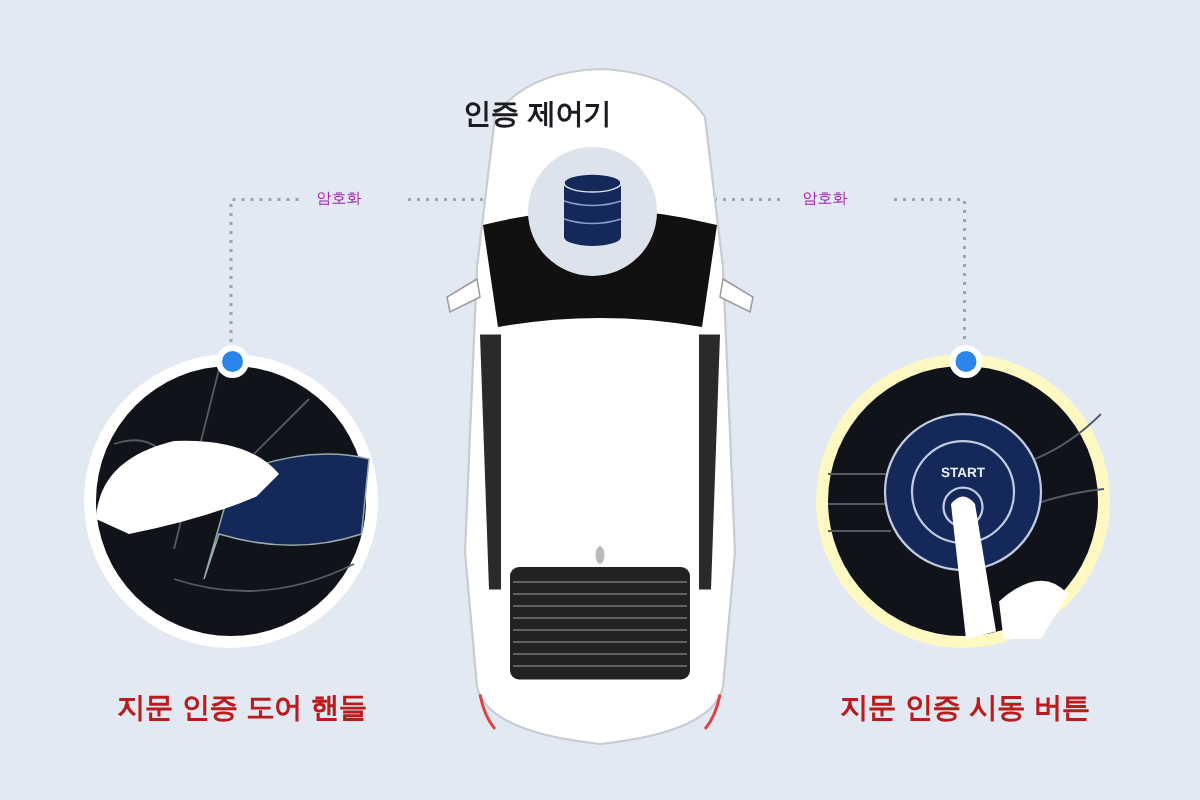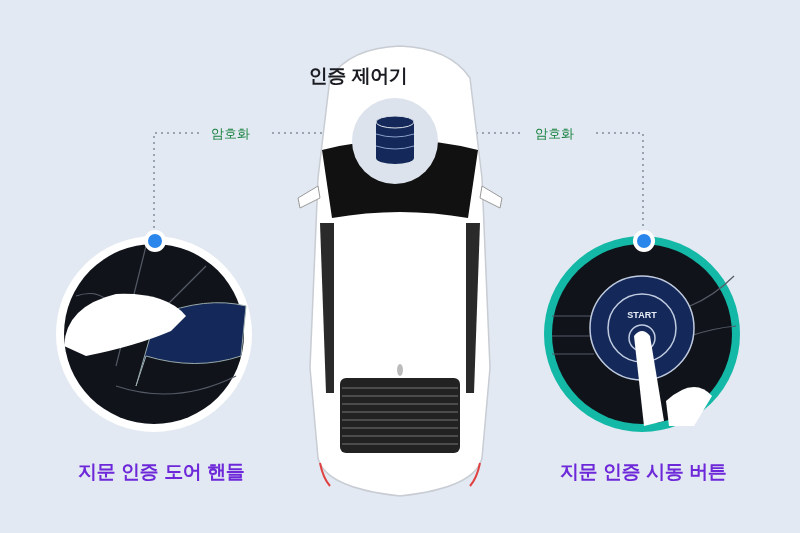--- a/index.html
+++ b/index.html
@@ -1,22 +1,22 @@
 <!DOCTYPE html>
 <html><head>
 <meta charset="utf-8">
 <style>
   html, body { margin:0; padding:0; }
   body { width:800px; height:533px; background:#e3e9f2; position:relative; overflow:hidden;
          font-family:"DejaVu Sans","Liberation Sans",sans-serif; }
   .abs { position:absolute; }
   .car { left:290px; top:38px; width:220px; height:462px; }
   .title { position:absolute; left:0; width:716px; text-align:center; top:63px; font-size:19px; font-weight:bold; color:#1a1c22; letter-spacing:-0.5px; }
-  .enc { position:absolute; font-size:13px; color:#15803d; }
-  .cap { position:absolute; font-size:19px; font-weight:bold; color:#6d28d9; letter-spacing:-0.5px; white-space:nowrap;text-align:right; }
+  .enc { position:absolute; font-size:10px; color:#a21caf; }
+  .cap { position:absolute; font-size:19px; font-weight:bold; color:#b91c1c; letter-spacing:-0.5px; white-space:nowrap;text-align:right; }
   .dot { position:absolute; width:14px; height:14px; border-radius:50%; background:#2b86ec; border:4px solid #fff; }
 </style>
 </head>
 <body>
 
 <svg class="abs" style="left:0;top:0" width="800" height="533">
   <path d="M154 240 V133 H200" fill="none" stroke="#9aa3b0" stroke-width="2" stroke-dasharray="2,4"></path>
   <path d="M272 133 H360" fill="none" stroke="#9aa3b0" stroke-width="2" stroke-dasharray="2,4"></path>
   <path d="M440 133 H520" fill="none" stroke="#9aa3b0" stroke-width="2" stroke-dasharray="2,4"></path>
   <path d="M596 133 H643 V240" fill="none" stroke="#9aa3b0" stroke-width="2" stroke-dasharray="2,4"></path>
@@ -70,21 +70,21 @@
         <path d="M20 60 Q50 50 60 80"></path>
         <path d="M150 30 L110 70"></path>
       <path d="M60 150 Q120 170 180 140"></path>
     </g>
     <path d="M100 80 Q150 60 190 70 L185 120 Q140 135 90 120 L80 150 Z" fill="#14295a" stroke="#9aa" stroke-width="1"></path>
     <path d="M8 110 Q10 70 60 58 Q110 56 130 80 L115 95 Q80 110 30 120 Z" fill="#fff"></path>
   </svg>
 </div>
 <div class="dot" style="left:144px;top:230px;"></div>
 
-<div class="abs" style="left:544px;top:236px;width:196px;height:196px;border-radius:50%;background:#14b8a6;">
+<div class="abs" style="left:544px;top:236px;width:196px;height:196px;border-radius:50%;background:#fef9c3;">
   <svg width="196" height="196">
     <circle cx="98" cy="98" r="90" fill="#10131a"></circle>
     <g stroke="#555b66" fill="none" stroke-width="1.2">
       <path d="M8 80 H50"></path>
         <path d="M8 100 H50"></path>
         <path d="M8 118 H50"></path>
       <path d="M146 70 Q170 60 190 40"></path>
         <path d="M146 100 Q170 92 192 90"></path>
     </g>
     <circle cx="98" cy="92" r="52" fill="#14295a" stroke="#c0cbe0" stroke-width="1.5"></circle>

